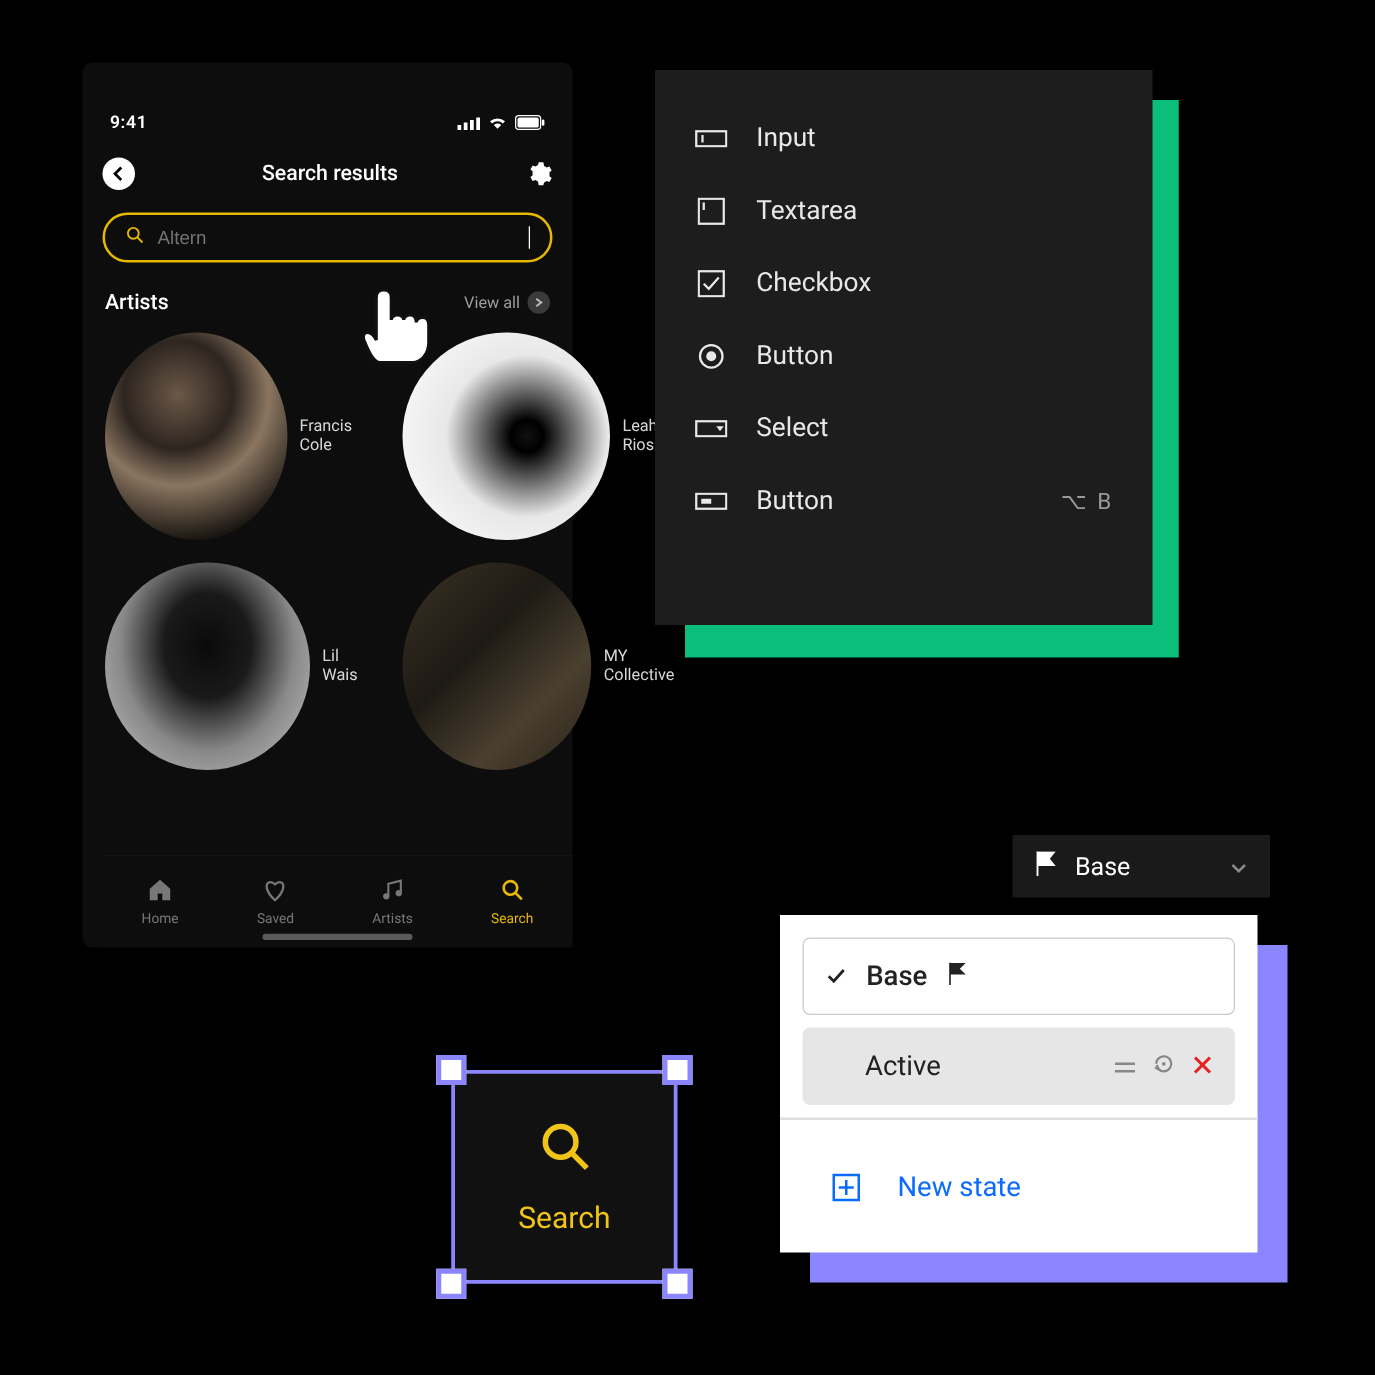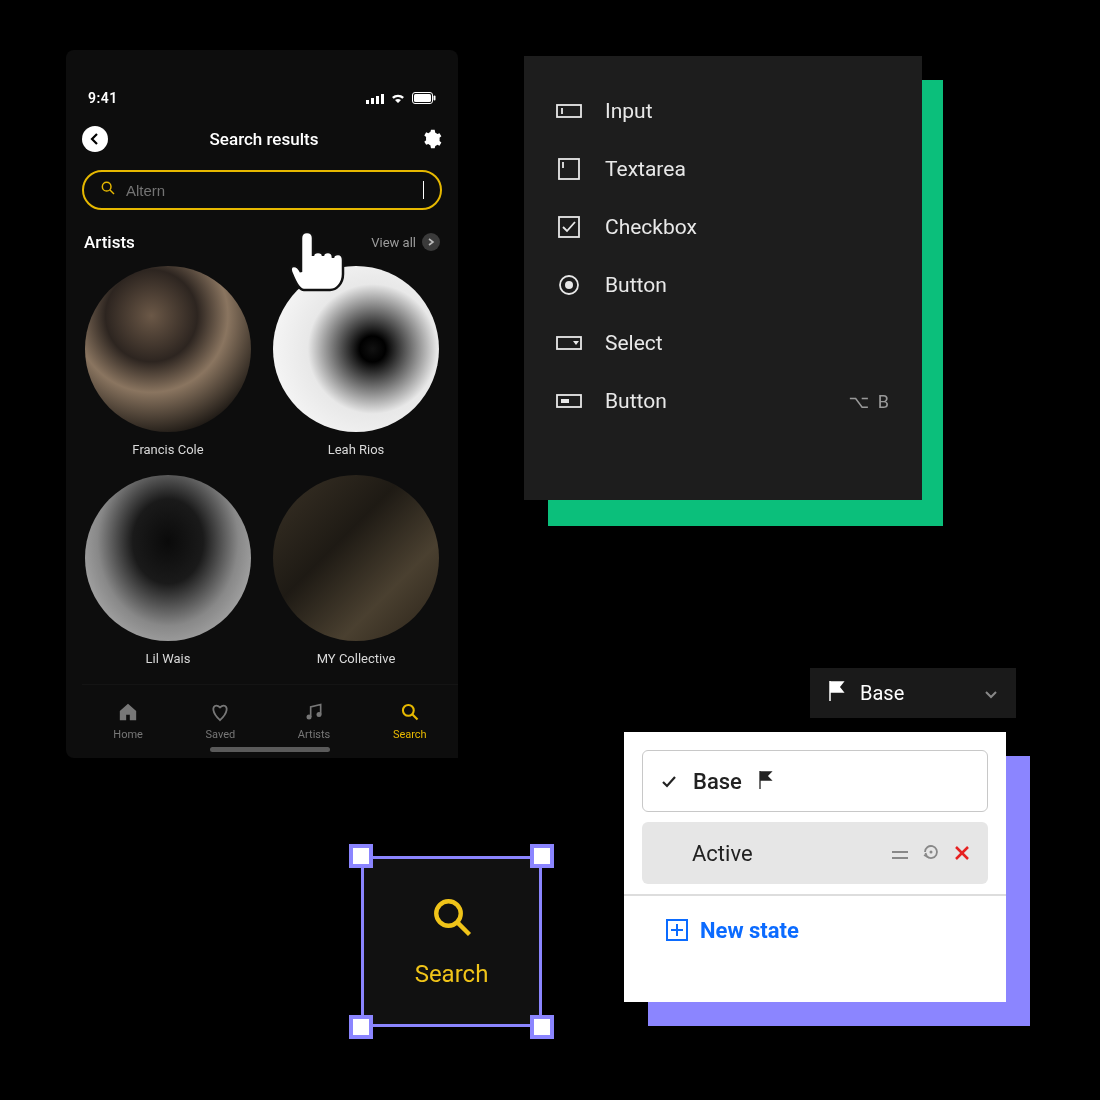--- a/index.html
+++ b/index.html
@@ -85,21 +85,21 @@
   .view-all { display:flex; align-items:center; gap:6px; color:#9c9c9c; font-size:13px; }
   .view-all .chev {
     width:18px; height:18px; border-radius:50%; background:#3a3a3a;
     display:flex; align-items:center; justify-content:center;
   }
 
   .artist-grid {
     display:grid; grid-template-columns: 1fr 1fr; gap:18px 20px;
     padding: 0 4px;
   }
-  .artist { display:flex; flex-direction:column; align-items:center; gap:10px;justify-content:space-between; }
+  .artist { display:flex; flex-direction:row; align-items:center; gap:10px;justify-content:space-between; }
   .avatar {
     width:166px; height:166px; border-radius:50%;
     background:#2a2a2a;
   }
   .av1 { background: radial-gradient(circle at 40% 30%, #6b5847 0%, #2d2520 30%, #8a7560 50%, #1a1612 80%); }
   .av2 { background: radial-gradient(circle at 60% 50%, #111 0%, #000 10%, #e8e8e8 50%, #fff 100%); }
   .av3 { background: radial-gradient(ellipse at 50% 40%, #0a0a0a 0%, #1a1a1a 30%, #888 60%, #c8c8c8 100%); filter:grayscale(1); }
   .av4 { background: linear-gradient(135deg, #3a3226 0%, #1e1a14 40%, #4a4030 70%, #2a2218 100%); }
   .artist-name { font-size:13px; color:#d8d8d8; }
 
@@ -182,22 +182,22 @@
     font-size:22px; font-weight:500;
   }
   .state-row.grey {
     background:#e6e6e6; border:none; margin-top:0;
     font-weight:400;
     justify-content:space-between;
   }
   .state-row.grey .ico-grp { margin-left:auto; display:flex; gap:14px; align-items:center; color:#888; }
   .divider { height:2px; background:#ddd; margin:10px 0 0; }
   .new-state {
-    height:68px; display:flex; align-items:center; gap:12px; padding:0 42px;
-    color:#0b6bff; font-size:22px; font-weight:700;
+    height:68px; display:flex; align-items:center; gap:30px; padding:0 42px;
+    color:#0b6bff; font-size:22px; font-weight:400;margin-top:20px;
   }
   .plus-box { width:22px; height:22px; border:2px solid #0b6bff; display:flex; align-items:center; justify-content:center; position:relative; }
   .plus-box::before{content:"";position:absolute;width:12px;height:2px;background:#0b6bff;}
   .plus-box::after{content:"";position:absolute;width:2px;height:12px;background:#0b6bff;}
 </style>
 </head>
 <body>
 
 <div class="phone">
   <div class="statusbar">

